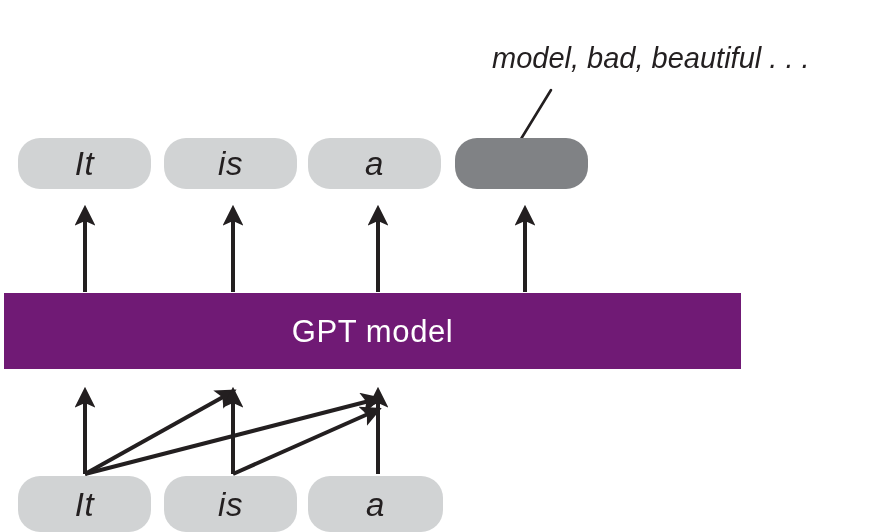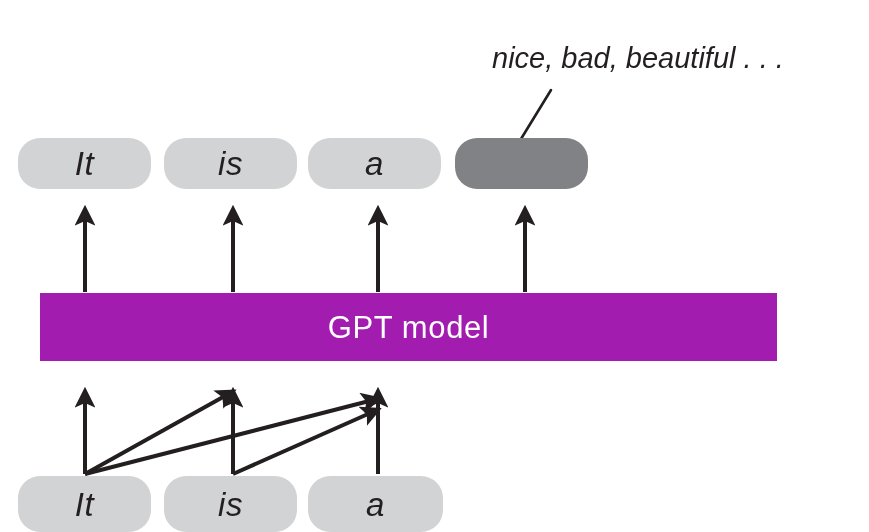--- a/index.html
+++ b/index.html
@@ -101,31 +101,31 @@
         <span class="token-label">is</span>
       </div>
       <div class="token-box" style="left: 308px; top: 138px; width: 133px; height: 51px; background: rgb(209, 211, 212);">
         <span class="token-label">a</span>
       </div>
       <div class="token-box" style="left: 455px; top: 138px; width: 133px; height: 51px; background: rgb(128, 130, 133);">
         <span class="token-label"></span>
       </div>
     </div>
 
-  <div class="model-bar" id="model-bar" style="left: 4px; top: 293px; width: 737px; height: 68px; background: #a21caf; margin-left: 36px;">
+  <div class="model-bar" id="model-bar" style="left: 4px; top: 293px; width: 737px; height: 76px; background: #701a75;">
     <span class="model-bar-label">GPT model</span>
   </div>
 
   <div id="input-row">
       <div class="token-box" style="left: 18px; top: 476px; width: 133px; height: 56px; background: rgb(209, 211, 212);">
         <span class="token-label">It</span>
       </div>
       <div class="token-box" style="left: 164px; top: 476px; width: 133px; height: 56px; background: rgb(209, 211, 212);">
         <span class="token-label">is</span>
       </div>
       <div class="token-box" style="left: 308px; top: 476px; width: 135px; height: 56px; background: rgb(209, 211, 212);">
         <span class="token-label">a</span>
       </div>
     </div>
 
-  <div class="annotation-text" id="annotation" style="left: 492px; top: 44px;">nice, bad, beautiful . . .</div>
+  <div class="annotation-text" id="annotation" style="left: 492px; top: 44px;">model, bad, beautiful . . .</div>
 
 </div>
 
 </body></html>

